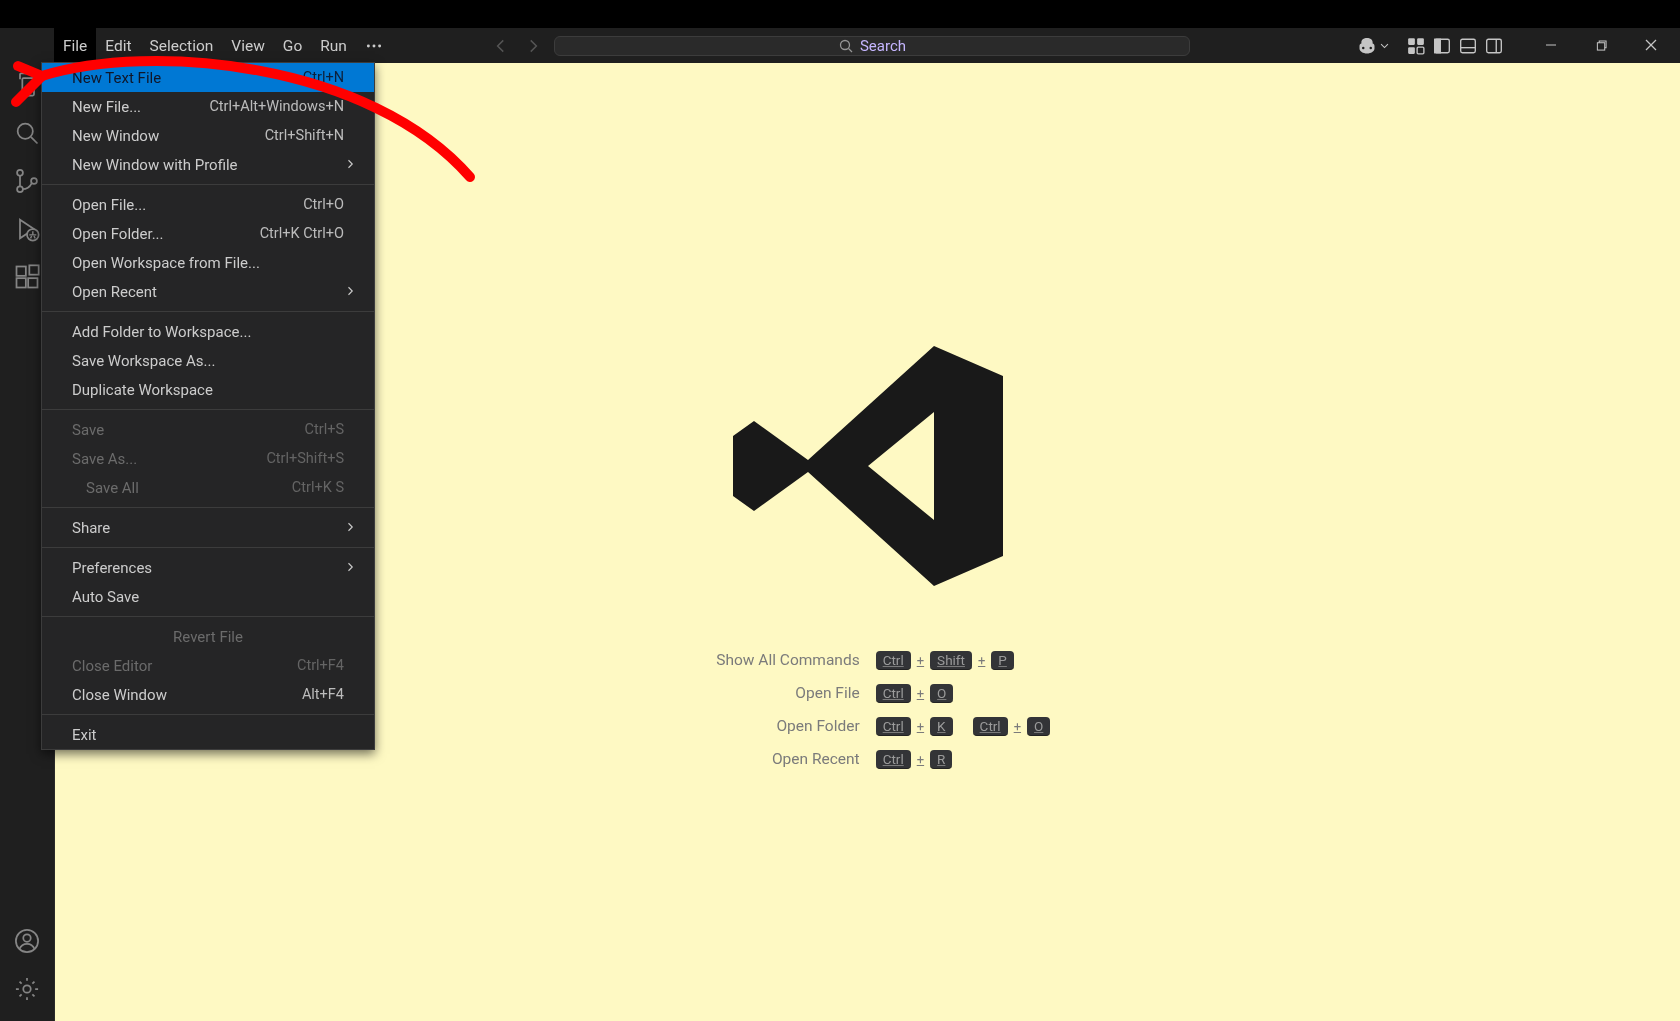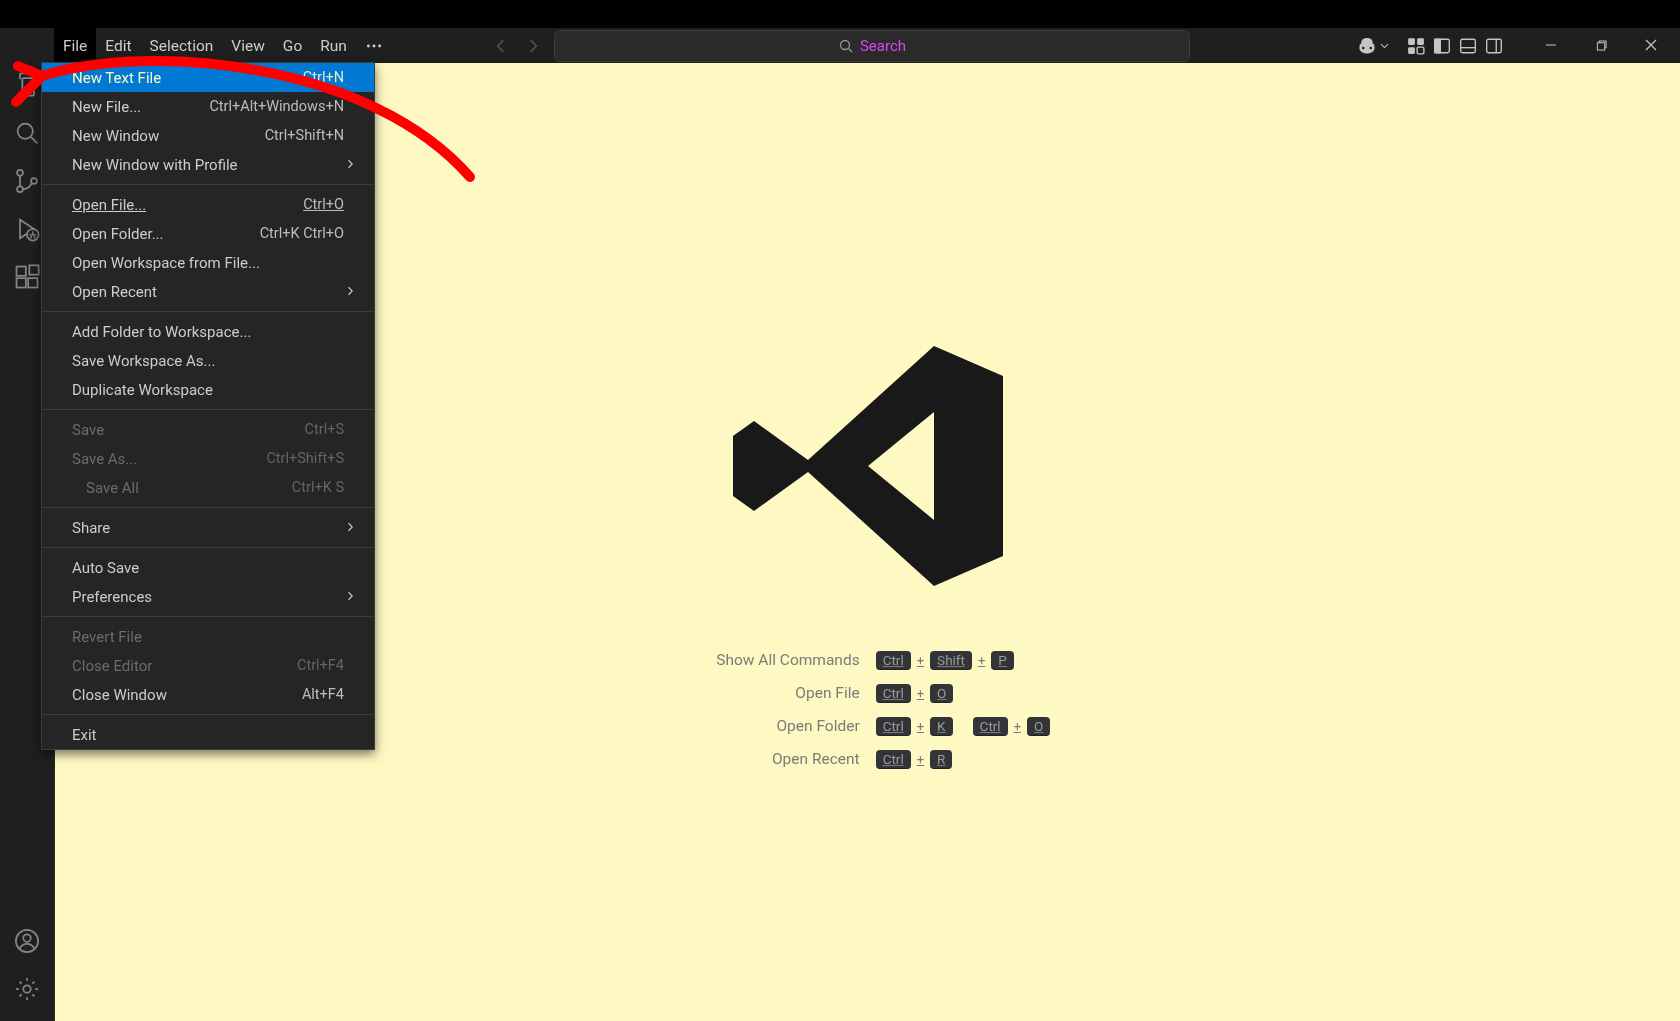--- a/index.html
+++ b/index.html
@@ -51,28 +51,28 @@
       display:flex;
       align-items:center;
       gap: 10px;
     }
     .nav-arrow {
       width: 22px; height:22px; display:flex; align-items:center; justify-content:center; color:#999;
     }
     .nav-arrow.disabled { color:#555; }
     .searchbox {
       flex:1;
-      height: 32px;
+      height: 20px;
       background: #2a2a2a;
       border: 1px solid #3c3c3c;
       border-radius: 6px;
       display: flex;
       align-items: center;
       justify-content: center;
-      color: #d946ef;
+      color: #c4b5fd;
       gap:6px;
       font-size:15px;
     }
     .titlebar .right-controls {
       position:absolute;
       right:0;
       display:flex;
       align-items:center;
       height:100%;
       gap: 3px;
@@ -146,21 +146,21 @@
       font-size: 15px;
     }
     .dropdown .menu-row {
       display:flex;
       align-items:center;
       justify-content:space-between;
       padding: 5px 30px 5px 30px;
       color:#cccccc;
       height: 29px;
     }
-    .dropdown .menu-row.highlight { background:#0078d4; color:#fef9c3; }
+    .dropdown .menu-row.highlight { background:#0078d4; color:#0f172a; }
     .dropdown .menu-row.disabled { color:#6b6b6b; }
     .dropdown .menu-row .label {}
     .dropdown .menu-row .shortcut { color:inherit; opacity:0.9; font-size:14.5px;}
     .dropdown .menu-row .submenu-arrow { position:absolute; right:18px; }
     .dropdown .sep { height:1px; background:#3c3c3c; margin: 5px 0; }
     
     .anno-arrow {
       position:absolute; z-index:200; pointer-events:none;
     }
   </style>
@@ -383,21 +383,21 @@
       <span class="label">New Window</span>
       <span class="shortcut">Ctrl+Shift+N</span>
     </div>
     <div class="menu-row" style="position: relative;">
       <span class="label">New Window with Profile</span>
       <span class="submenu-arrow"><svg width="12" height="12" viewBox="0 0 16 16" fill="none" stroke="currentColor" stroke-width="1.5">
           <path d="M6 3l5 5-5 5"></path>
         </svg></span>
     </div>
     <div class="sep"></div>
-    <div class="menu-row" style="position: relative; text-decoration: underline;">
+    <div class="menu-row" style="position: relative;">
       <span class="label">Open File...</span>
       <span class="shortcut">Ctrl+O</span>
     </div>
     <div class="menu-row" style="position: relative;">
       <span class="label">Open Folder...</span>
       <span class="shortcut">Ctrl+K Ctrl+O</span>
     </div>
     <div class="menu-row" style="position: relative;">
       <span class="label">Open Workspace from File...</span>
     </div>
@@ -432,30 +432,30 @@
     </div>
     <div class="sep"></div>
     <div class="menu-row" style="position: relative;">
       <span class="label">Share</span>
       <span class="submenu-arrow"><svg width="12" height="12" viewBox="0 0 16 16" fill="none" stroke="currentColor" stroke-width="1.5">
           <path d="M6 3l5 5-5 5"></path>
         </svg></span>
     </div>
     <div class="sep"></div>
     <div class="menu-row" style="position: relative;">
-      <span class="label">Auto Save</span>
-    </div>
-    <div class="menu-row" style="position: relative;">
       <span class="label">Preferences</span>
       <span class="submenu-arrow"><svg width="12" height="12" viewBox="0 0 16 16" fill="none" stroke="currentColor" stroke-width="1.5">
           <path d="M6 3l5 5-5 5"></path>
         </svg></span>
     </div>
-    <div class="sep"></div>
-    <div class="menu-row disabled" style="position: relative;">
+    <div class="menu-row" style="position: relative;">
+      <span class="label">Auto Save</span>
+    </div>
+    <div class="sep"></div>
+    <div class="menu-row disabled" style="position: relative; justify-content: center;">
       <span class="label">Revert File</span>
     </div>
     <div class="menu-row disabled" style="position: relative;">
       <span class="label">Close Editor</span>
       <span class="shortcut">Ctrl+F4</span>
     </div>
     <div class="menu-row" style="position: relative;">
       <span class="label">Close Window</span>
       <span class="shortcut">Alt+F4</span>
     </div>

